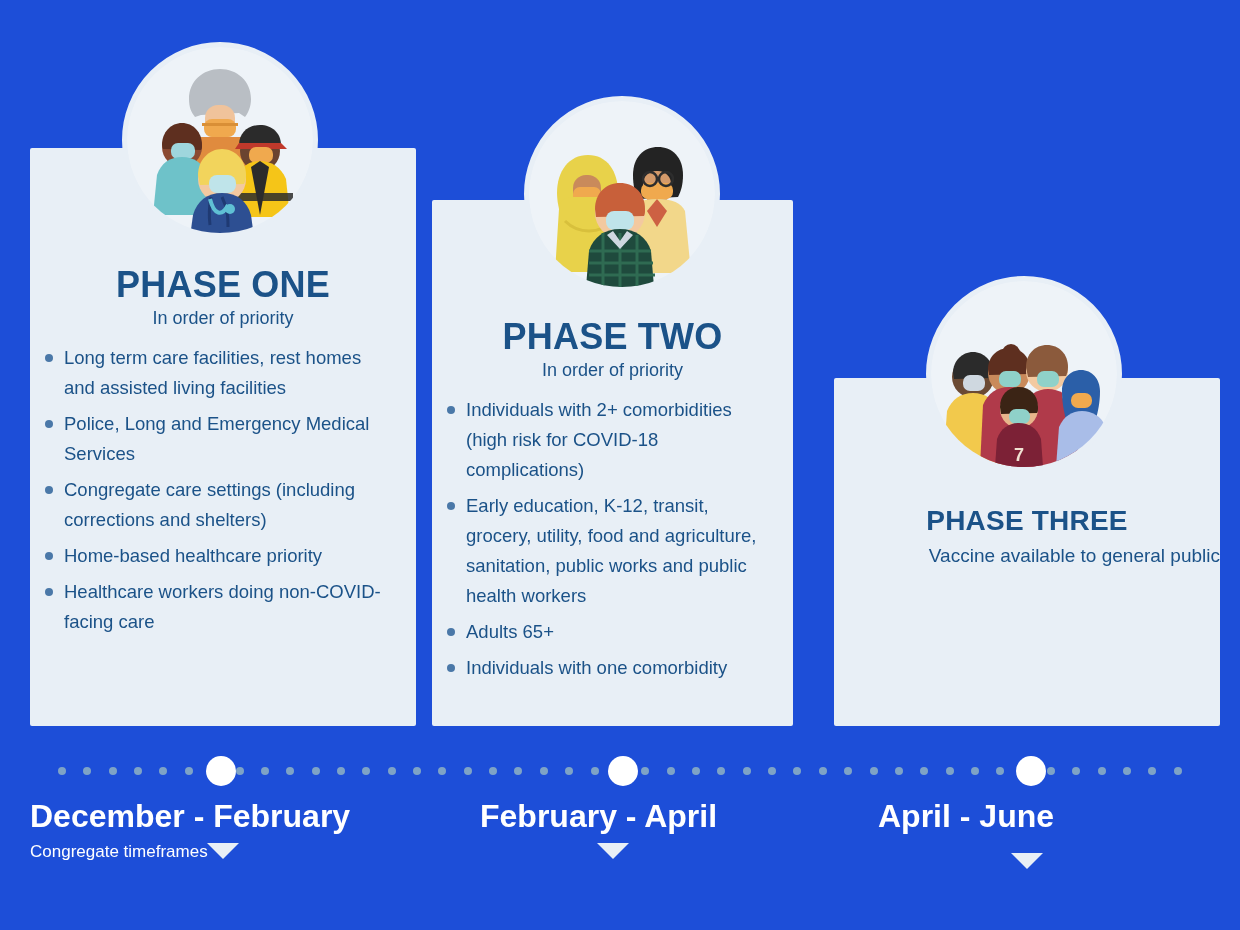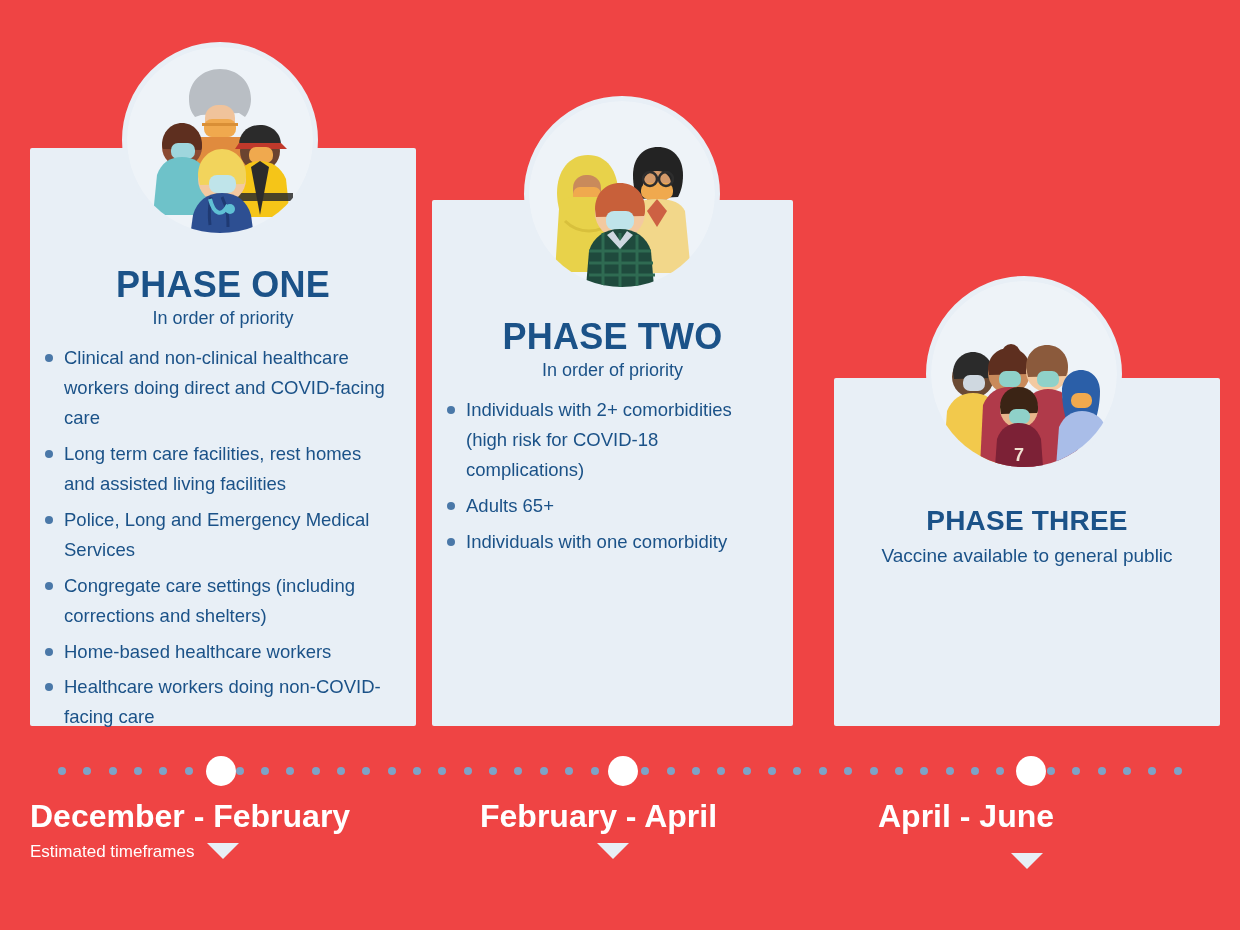--- a/index.html
+++ b/index.html
@@ -6,21 +6,21 @@
   html, body {
     margin: 0; padding: 0;
     width: 1240px; height: 930px;
     background: #1b5288;
     font-family: "Liberation Sans", sans-serif;
     overflow: hidden;
   }
   #stage {
     position: relative;
     width: 1240px; height: 930px;
-    background: #ef4444;
+    background: #1d4ed8;
   }
 
   
   .card {
     position: absolute;
     background: #e8eff6;
     border-radius: 2px;
   }
   .card-inner {
     position: relative;
@@ -63,21 +63,21 @@
 
   
   #card1 { left: 30px; top: 148px; width: 386px; height: 578px; }
   #card1 .phase-title { font-size: 36px; margin-top: 118px; }
   
   #card2 { left: 432px; top: 200px; width: 361px; height: 526px; }
   #card2 .phase-title { font-size: 36px; margin-top: 118px; }
   
   #card3 { left: 834px; top: 378px; width: 386px; height: 348px; }
   #card3 .phase-title { font-size: 28px; margin-top: 128px; }
-  #card3 .phase-sub { font-size: 19px; margin-top: 10px; }
+  #card3 .phase-sub { font-size: 19px; margin-top: 10px; text-align: right; }
 
   
   .pointer {
     position: absolute;
     bottom: -15px;
     left: 50%;
     transform: translateX(-50%);
     width: 0; height: 0;
     border-left: 16px solid transparent;
     border-right: 16px solid transparent;
@@ -149,37 +149,37 @@
 </head>
 <body>
 
 <div id="stage">
 
   <div class="card" id="card1">
     <div class="card-inner">
       <div class="phase-title">PHASE ONE</div>
       <div class="phase-sub">In order of priority</div>
       <ul class="bullets">
-        <li>Clinical and non-clinical healthcare workers doing direct and COVID-facing care</li>
         <li>Long term care facilities, rest homes and assisted living facilities</li>
         <li>Police, Long and Emergency Medical Services</li>
         <li>Congregate care settings (including corrections and shelters)</li>
-        <li>Home-based healthcare workers</li>
+        <li>Home-based healthcare priority</li>
         <li>Healthcare workers doing non-COVID-facing care</li>
       </ul>
       <div class="pointer"></div>
     </div>
   </div>
 
   <div class="card" id="card2">
     <div class="card-inner">
       <div class="phase-title">PHASE TWO</div>
       <div class="phase-sub">In order of priority</div>
       <ul class="bullets">
         <li>Individuals with 2+ comorbidities (high risk for COVID-18 complications)</li>
+        <li>Early education, K-12, transit, grocery, utility, food and agriculture, sanitation, public works and public health workers</li>
         <li>Adults 65+</li>
         <li>Individuals with one comorbidity</li>
       </ul>
       <div class="pointer"></div>
     </div>
   </div>
 
   <div class="card" id="card3">
     <div class="card-inner">
       <div class="phase-title">PHASE THREE</div>
@@ -359,14 +359,14 @@
     </div>
     <div class="node" id="n1"></div>
     <div class="node" id="n2"></div>
     <div class="node" id="n3"></div>
   </div>
 
   <div class="datelbl" id="d1">December - February</div>
   <div class="datelbl" id="d2">February - April</div>
   <div class="datelbl" id="d3">April - June</div>
 
-  <div id="estimated">Estimated timeframes</div>
+  <div id="estimated">Congregate timeframes</div>
 </div>
 
 </body></html>

